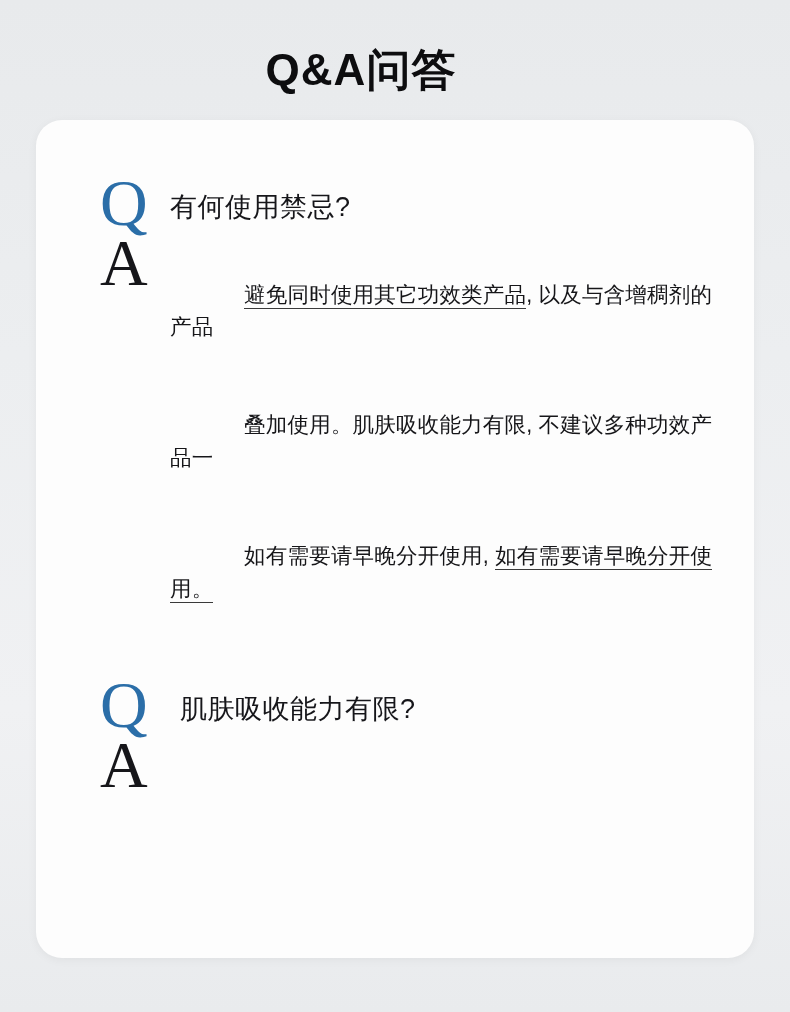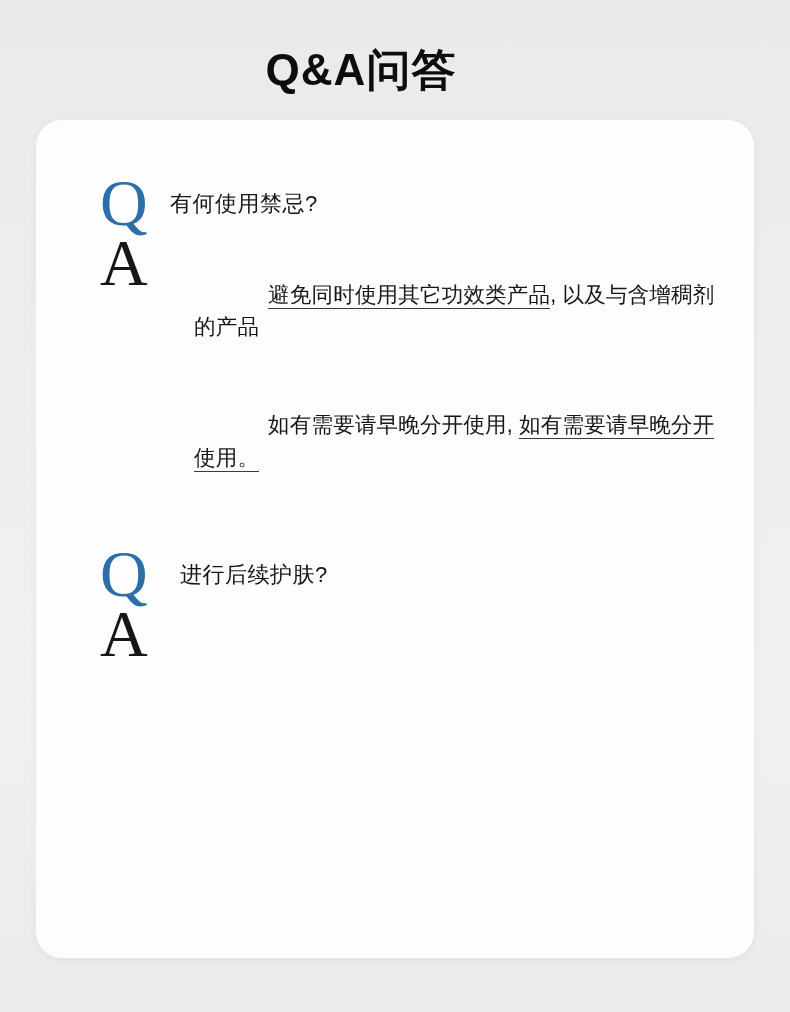--- a/index.html
+++ b/index.html
@@ -62,42 +62,41 @@
     font-weight: 400;
     padding-left: 30px;
   }
   .mark-a {
     font-size: 66px;
     color: #16161a;
     font-weight: 400;
     padding-left: 30px;
   }
   .q-text {
-    font-size: 22px;
+    font-size: 27px;
     color: #16161a;
     line-height: 1.45;
     padding-top: 18px;
     font-weight: 400;
     letter-spacing: 0.5px;
   }
   .q-text .line {
     display: block;
   }
   .a-text {
     font-size: 21.5px;
     color: #161619;
     line-height: 1.52;
     padding-top: 16px;
     padding-right: 4px;
     letter-spacing: 0.2px;
   }
   .a-text .line {
     display: block;
     white-space: pre-wrap;
-    margin-left: 24px;
   }
   .u {
     border-bottom: 1px solid #3a3a3a;
     padding-bottom: 1px;
   }
   .gap-q1 { margin-top: 4px; }
   .gap-q2 { margin-top: 34px; }
   .a-row { margin-top: -6px; }
   .q2-offset { padding-left: 10px; }
 </style>
@@ -117,31 +116,34 @@
           <span class="line">有何使用禁忌?</span>
         </div>
       </div>
       <div class="row a-row">
         <div class="mark mark-a">A</div>
         <div class="a-text">
           <span class="line">
             <span class="u">避免同时使用其它功效类产品</span><span>, 以及与含增稠剂的产品</span>
           </span>
           <span class="line">
+            <span>叠加使用。肌肤吸收能力有限, 不建议多种功效产品一</span>
+          </span>
+          <span class="line">
             <span>如有需要请早晚分开使用, </span><span class="u">如有需要请早晚分开使用。</span>
           </span>
         </div>
       </div>
     </div>
 
     <div class="qa-block gap-q2">
       <div class="row">
         <div class="mark mark-q">Q</div>
         <div class="q-text q2-offset">
-          <span class="line">进行后续护肤?</span>
+          <span class="line">肌肤吸收能力有限?</span>
         </div>
       </div>
       <div class="row a-row">
         <div class="mark mark-a">A</div>
         <div class="a-text">
           <span class="line">
             
           </span>
         </div>
       </div>

